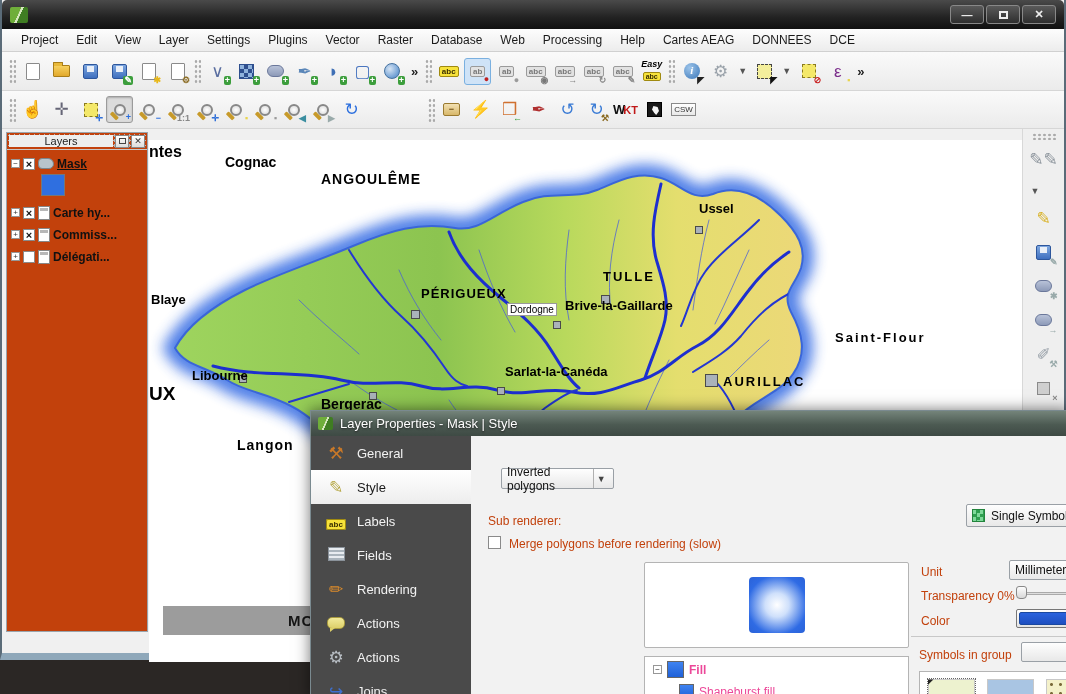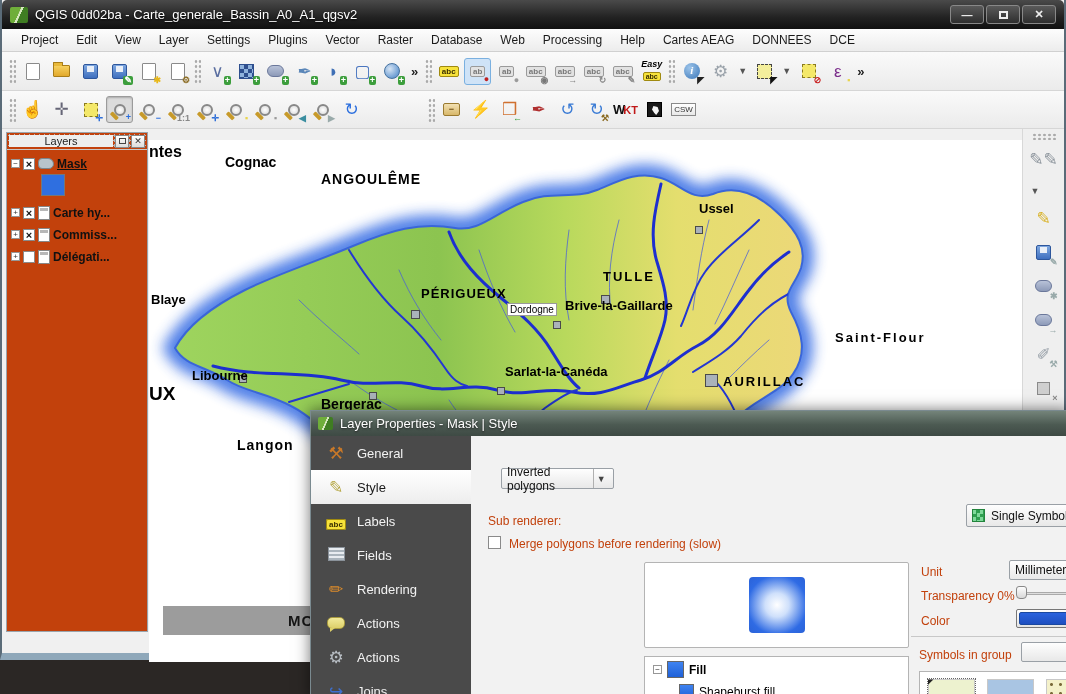--- a/index.html
+++ b/index.html
@@ -154,42 +154,41 @@
   .slider .groove { position:absolute; left:0; right:0; top:6px; height:3px; background:linear-gradient(#cdcdcd,#efefef);
     border:1px solid #aaa; border-radius:2px; }
   .slider .handle { position:absolute; left:0; top:0; width:11px; height:13px; background:linear-gradient(#fdfdfd,#d8d8d8);
     border:1px solid #888; border-radius:3px 3px 4px 4px; }
   .colorbtn { position:absolute; border:1px solid #777; border-radius:2px; padding:2px; background:linear-gradient(#fdfdfd,#e4e4e4); }
   .colorbtn .fill { width:100%; height:100%; border:1px solid #1a48a0; border-radius:2px; }
   .hline { position:absolute; height:1px; background:#c8c8c8; }
   .treebox { position:absolute; left:173px; top:220px; width:265px; height:64px; background:#fff; border:1px solid #b4b4b4; }
   .tree-row { display:flex; align-items:center; gap:5px; padding:4px 0 2px 8px; }
   .tree-row .sq { width:17px; height:17px; background:linear-gradient(#3f83f0,#1f61d8); border:1px solid #666; flex:none; }
-  .tree-row .tl { font-size:12px; color:#000000; }
+  .tree-row .tl { font-size:12px; color:#ec4899; }
   .tree-row.root .tl { font-weight:bold; }
   .tree-row.child { padding-left:34px; }
   .swatchbox { position:absolute; left:448px; top:235px; width:312px; height:49px; background:#fff;
     border:1px solid #b4b4b4; display:flex; gap:12px; padding:7px 0 0 8px; }
   .sym-swatch { width:47px; height:58px; border:1px solid #c8c8c8; position:relative; flex:none; }
   .sym-swatch.selected { outline:1px dotted #666; }
   .sym-swatch.selected::before, .sym-swatch.selected::after { content:"◤"; position:absolute; font-size:7px; color:#222; }
   .sym-swatch.selected::before { left:-1px; top:-2px; }
   .sym-swatch.selected::after { right:-1px; bottom:-2px; transform:rotate(180deg); }
   .dots { background-image:radial-gradient(circle,#7a6a3a 1.2px,transparent 1.7px); background-size:9px 9px; }
 </style>
 </head>
 <body>
 
 <div class="corner tl"></div>
 <div class="corner tr"></div>
 
 <div class="mainwin">
   <div class="titlebar">
     <div class="qgis-logo"></div>
-    <span class="title">QGIS 0dd02ba - Carte_generale_Bassin_A0_A1_qgsv2</span>
     <div class="winctls">
         <div class="winctl">—</div>
         <div class="winctl">
           <span class="maxbox"></span>
         </div>
         <div class="winctl">✕</div>
       </div>
   </div>
   <div class="menubar">
       <span class="menu-item">Project</span>

